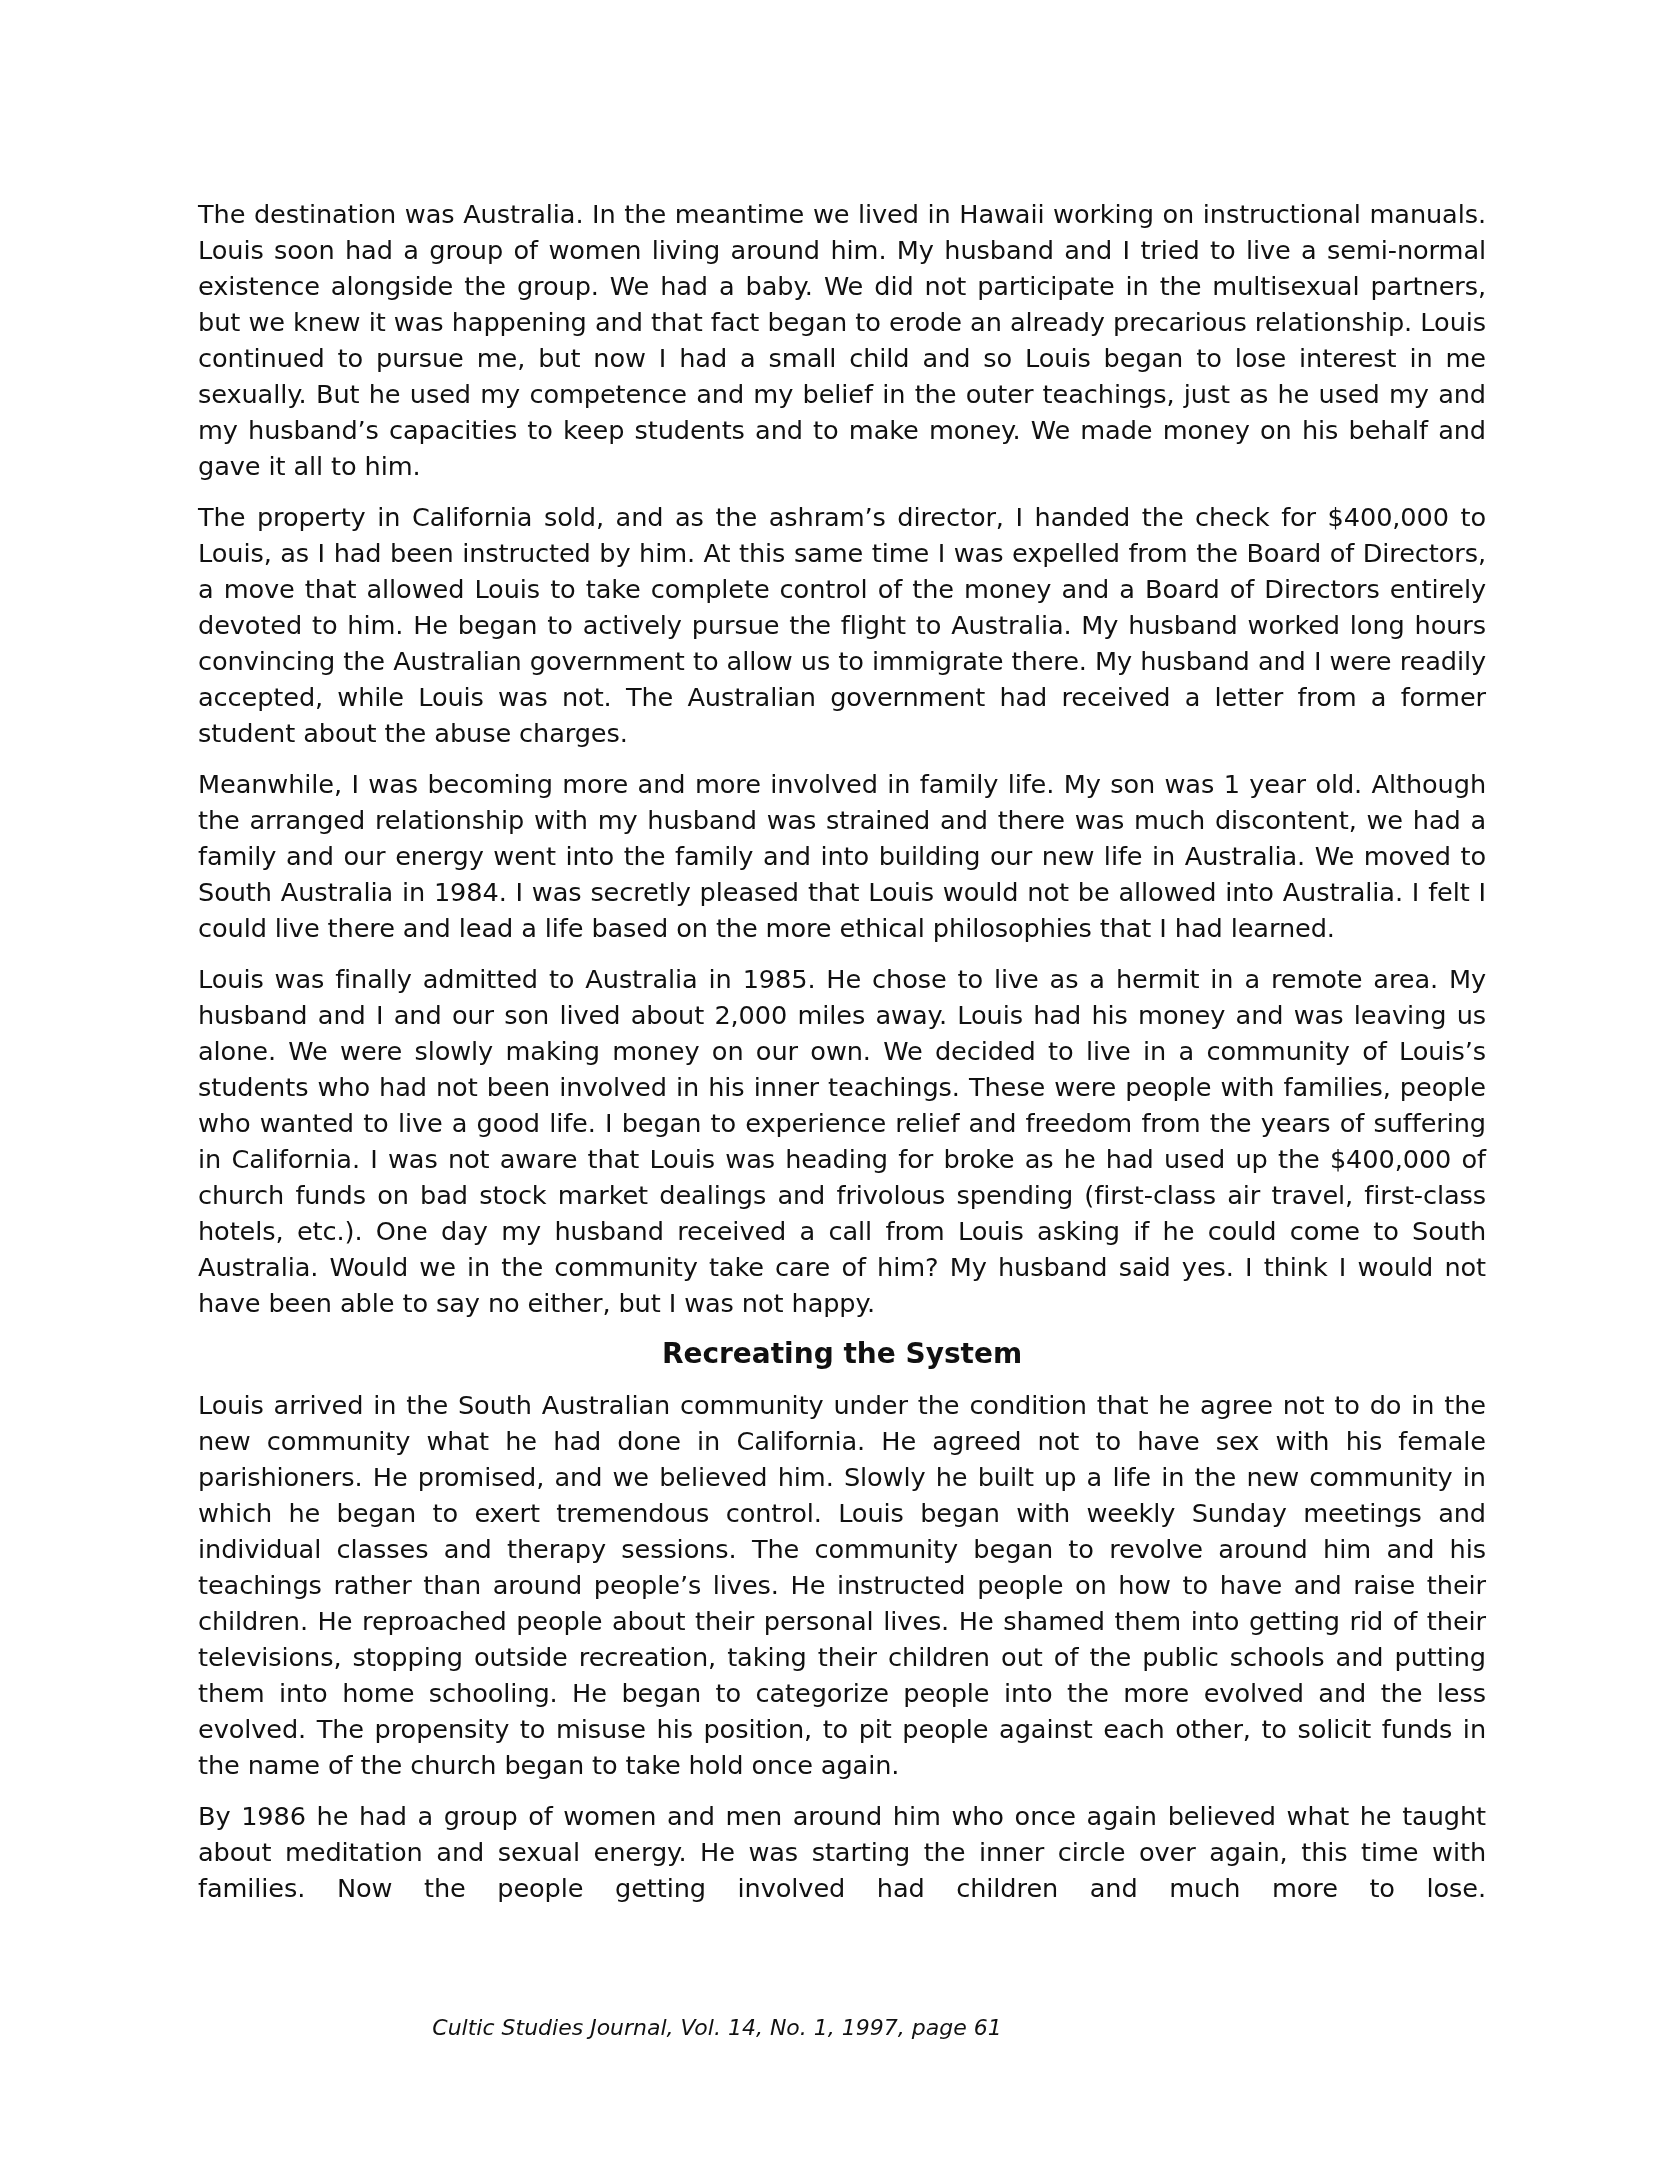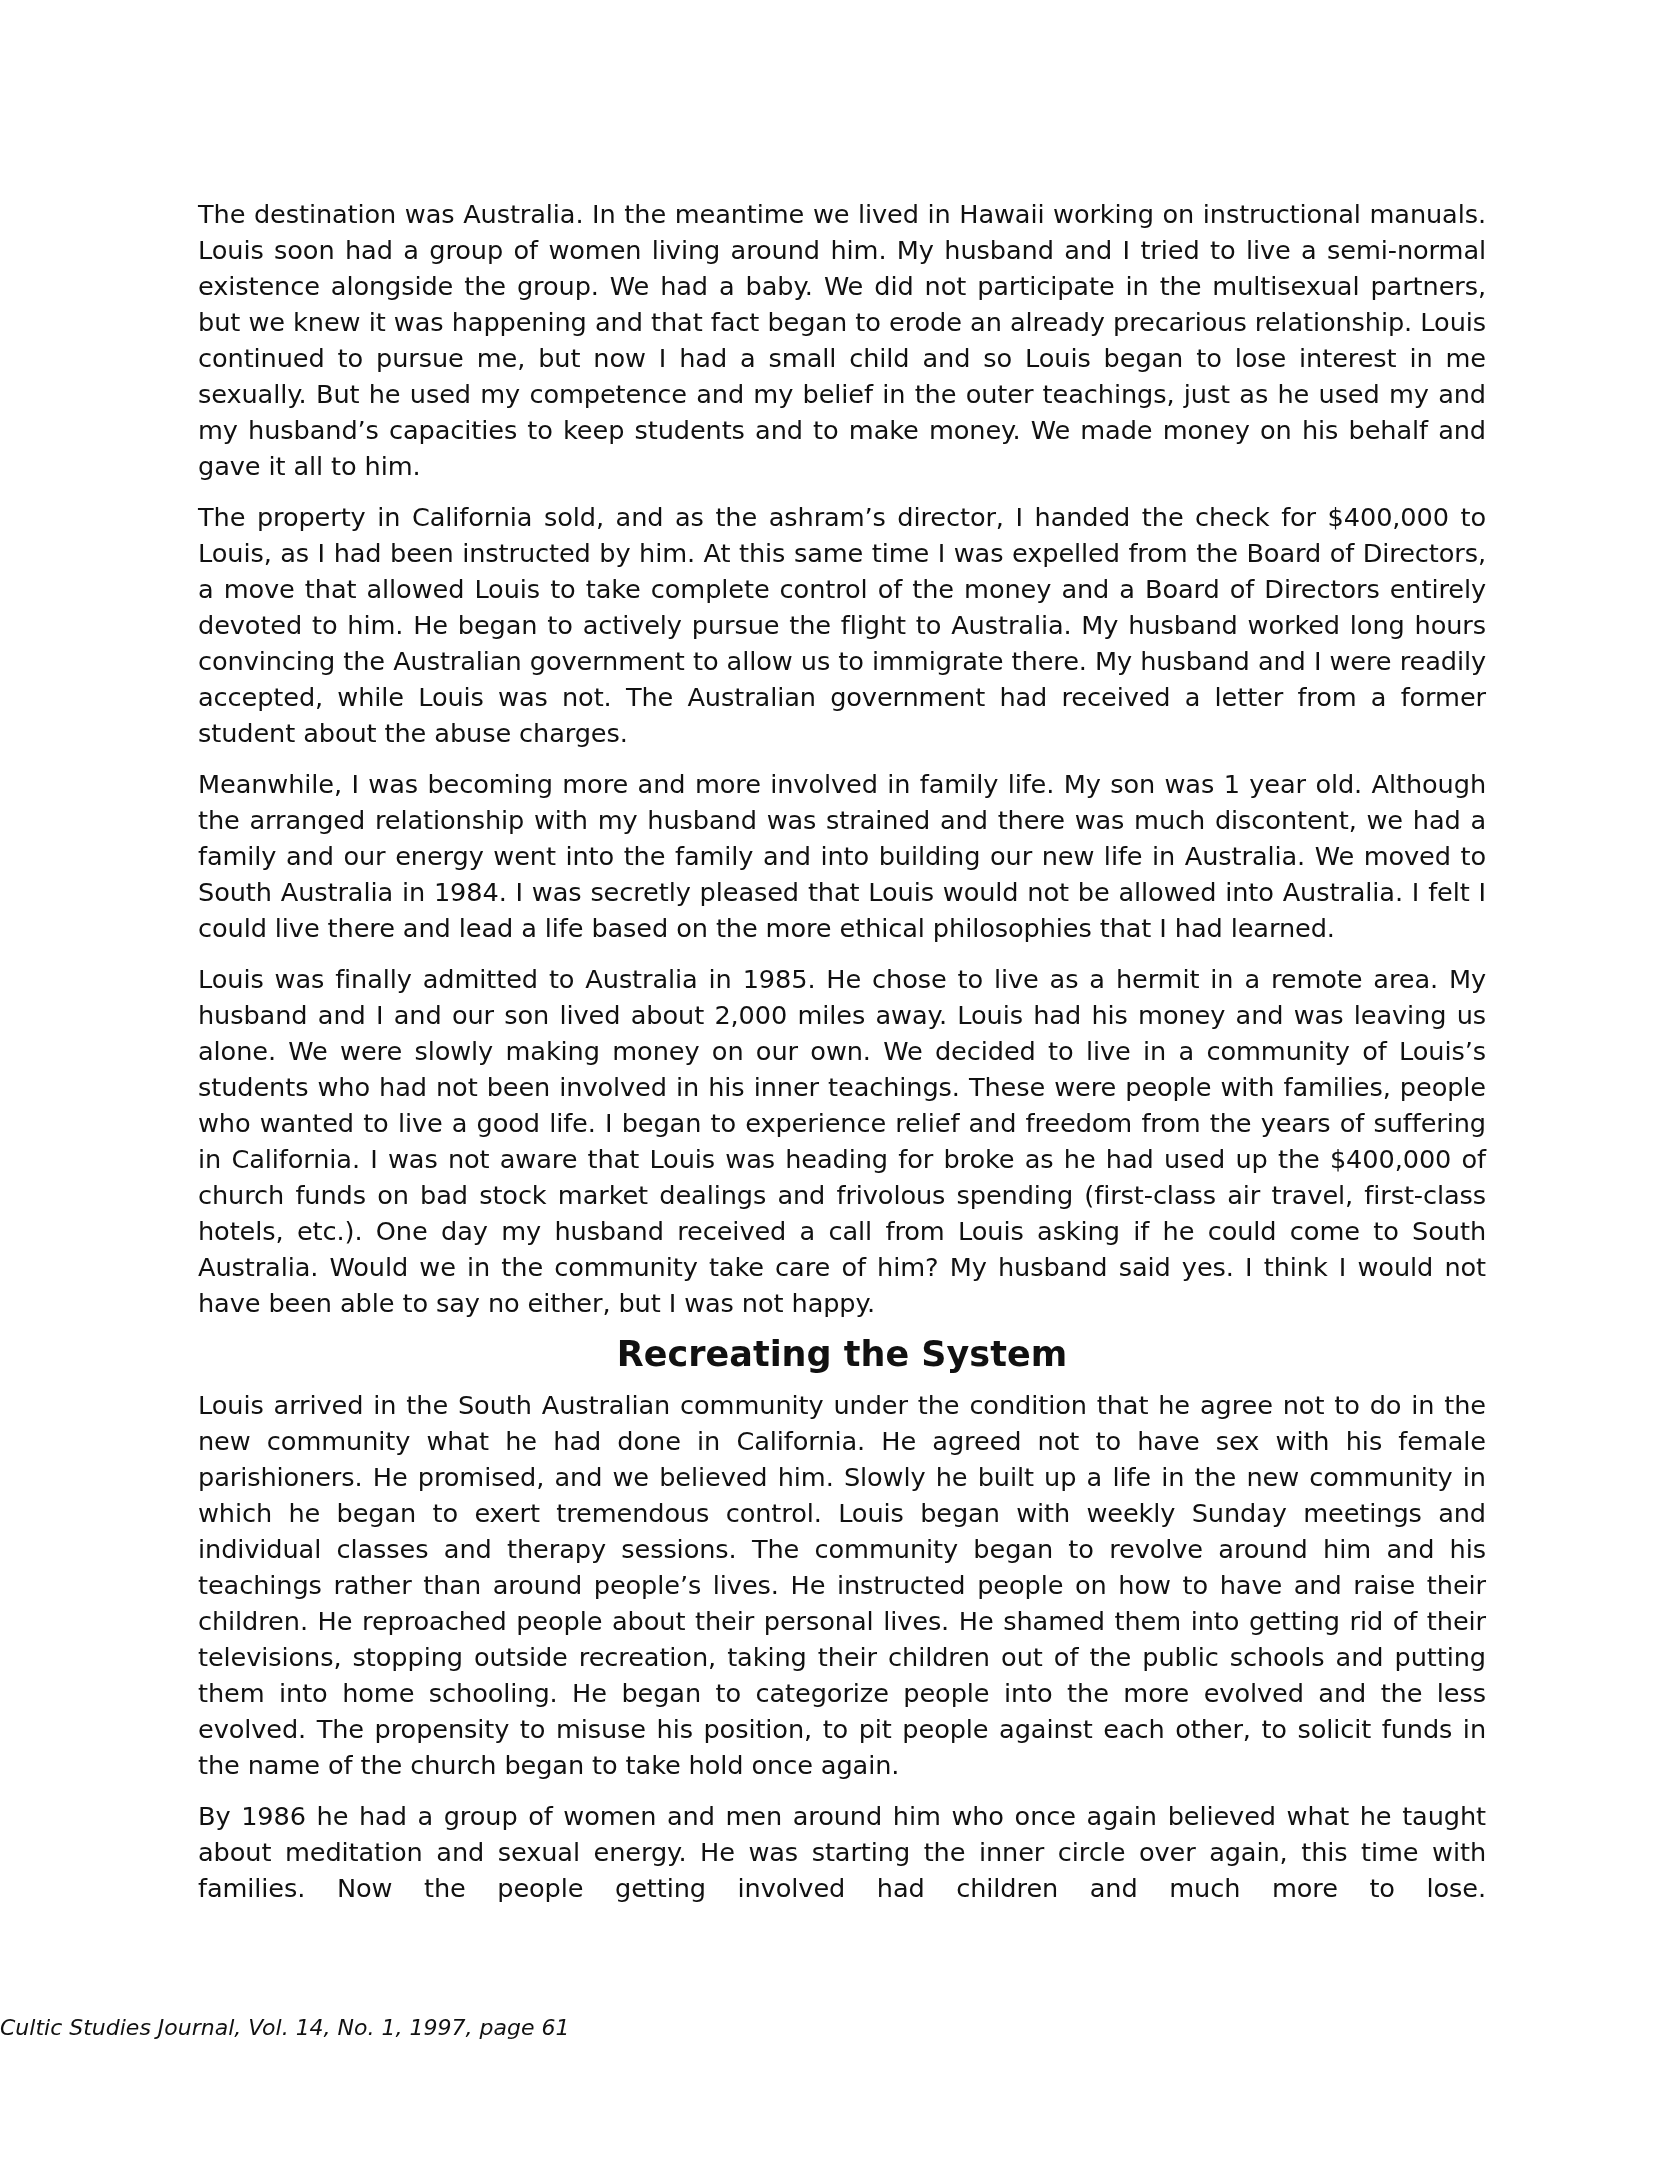--- a/index.html
+++ b/index.html
@@ -18,27 +18,28 @@
     margin: 0 0 15px 0;
     text-align: justify;
     text-align-last: left;
     letter-spacing: -0.1px;
   }
   .para.last-justified { text-align-last: justify; }
   .heading {
     margin: 0 0 15px 0;
     text-align: center;
     font-weight: bold;
-    font-size: 35px;
+    font-size: 28px;
   }
   .footer {
     position: absolute;
     left: 0;
     width: 1434px;
     top: 2015px;
+    text-align: center;
     font-family: "DejaVu Sans", sans-serif;
     font-style: italic;
     font-size: 22px;
     color: #111111;
   }
 </style>
 </head>
 <body>
 
 <div class="page">

